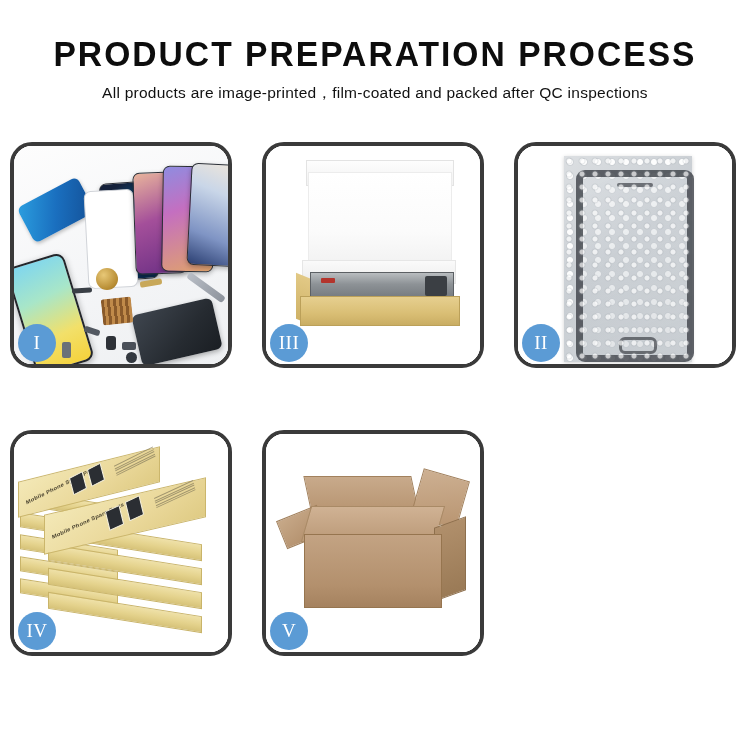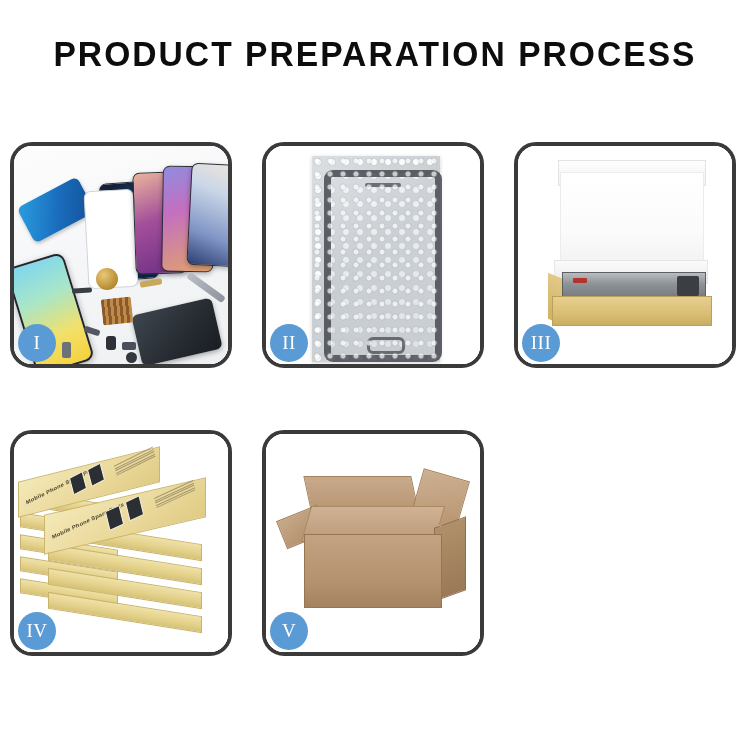--- a/index.html
+++ b/index.html
@@ -302,20 +302,21 @@
   .sc-shadow {
     position:absolute; left:110px; top:30px; width:70px; height:24px;
     background:rgba(235,238,240,.9); transform:skewX(35deg);
   }
 </style>
 </head>
 <body>
 
 <div class="header">
   <div class="title">PRODUCT PREPARATION PROCESS</div>
+  <div class="subtitle">All products are image-printed，film-coated and packed after QC inspections</div>
 </div>
 
 <div class="grid">
 
   <div class="panel">
     <div class="panel-inner">
       <div class="scene-parts">
         <div class="ph-blue-flat"></div>
         <div class="ph ph-a"></div>
         <div class="ph-screen-white"></div>
@@ -334,53 +335,53 @@
         <div class="sp sp6"></div>
         <div class="sp-circle"></div>
         <div class="tool"></div>
       </div>
     </div>
     <div class="badge">I</div>
   </div>
 
   <div class="panel">
     <div class="panel-inner">
-      <div class="scene-bubble">
-        <div class="bubble-sheet">
-          <div class="bubble-frame">
-            <div class="bubble-ear"></div>
-            <div class="bubble-home"></div>
-          </div>
-          <div class="bubble-overlay"></div>
-        </div>
-      </div>
-    </div>
-    <div class="badge">II</div>
-  </div>
-
-  <div class="panel">
-    <div class="panel-inner">
       <div class="scene-box3">
         <div class="b3-backflap"></div>
         <div class="b3-foam"></div>
         <div class="b3-foam2"></div>
         <div class="b3-sideL"></div>
         <div class="b3-sideR"></div>
         <div class="b3-product">
           <div class="b3-prod-dot"></div>
           <div class="b3-prod-dark"></div>
         </div>
         <div class="b3-frontwall"></div>
       </div>
     </div>
     <div class="badge">III</div>
   </div>
 
   <div class="panel">
     <div class="panel-inner">
+      <div class="scene-bubble">
+        <div class="bubble-sheet">
+          <div class="bubble-frame">
+            <div class="bubble-ear"></div>
+            <div class="bubble-home"></div>
+          </div>
+          <div class="bubble-overlay"></div>
+        </div>
+      </div>
+    </div>
+    <div class="badge">II</div>
+  </div>
+
+  <div class="panel">
+    <div class="panel-inner">
       <div class="scene-stack">
 
         <div class="kbox" style="left:6px;  top:64px;  width:96px; height:13px; transform:skewY(9deg);"></div>
         <div class="kbox" style="left:6px;  top:86px;  width:96px; height:13px; transform:skewY(9deg);"></div>
         <div class="kbox" style="left:6px;  top:108px; width:96px; height:13px; transform:skewY(9deg);"></div>
         <div class="kbox" style="left:6px;  top:130px; width:96px; height:13px; transform:skewY(9deg);"></div>
         <div class="kbox" style="left:6px;  top:152px; width:96px; height:13px; transform:skewY(9deg);"></div>
 
         <div class="kbox-lid" style="left:4px; top:30px; width:140px; height:34px; transform:skewY(-14deg);">
           <div class="kb-label" style="left:6px; top:10px; transform:rotate(-14deg);">Mobile Phone Spare Parts</div>

